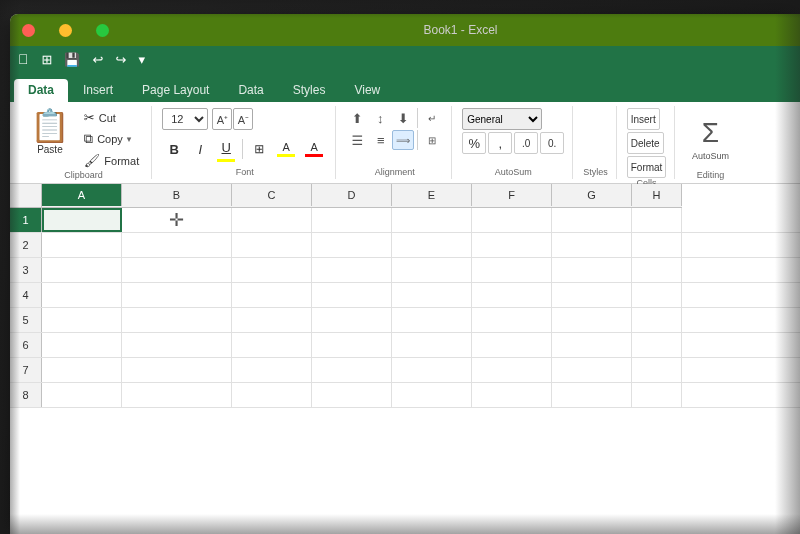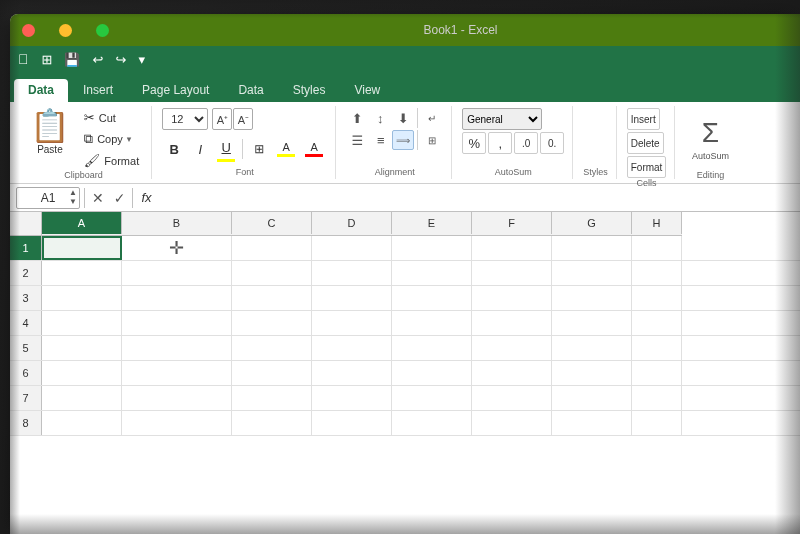--- a/index.html
+++ b/index.html
@@ -717,37 +717,20 @@
         <div class="large-icon-btn">
           <span class="large-icon-symbol">Σ</span>
           <span class="large-icon-label">AutoSum</span>
         </div>
       </div>
       <span class="ribbon-group-label">Editing</span>
     </div>
 
   </div>
 
-  <div class="formula-bar">
-    <div class="cell-ref-box">
-      <span>A1</span>
-      <div class="cell-ref-arrows">
-        <span class="cell-ref-arrow">▲</span>
-        <span class="cell-ref-arrow">▼</span>
-      </div>
-    </div>
-    <div class="formula-separator"></div>
-    <div class="formula-controls">
-      <span class="formula-ctrl-btn">✕</span>
-      <span class="formula-ctrl-btn">✓</span>
-    </div>
-    <div class="formula-separator"></div>
-    <span class="formula-fx">fx</span>
-    <input class="formula-input" type="text" value="" style="">
-  </div>
 
   <div class="spreadsheet-body">
     <div style="display:flex;">
 
       <div class="row-num" style="background:#f2f2f2; border-bottom:1px solid #c0c0c0;"></div>
 
       <div class="col-headers">
         <div class="col-header-cell selected" style="width:80px;">A</div>
         <div class="col-header-cell" style="width:110px;">B</div>
         <div class="col-header-cell" style="width:80px;">C</div>

